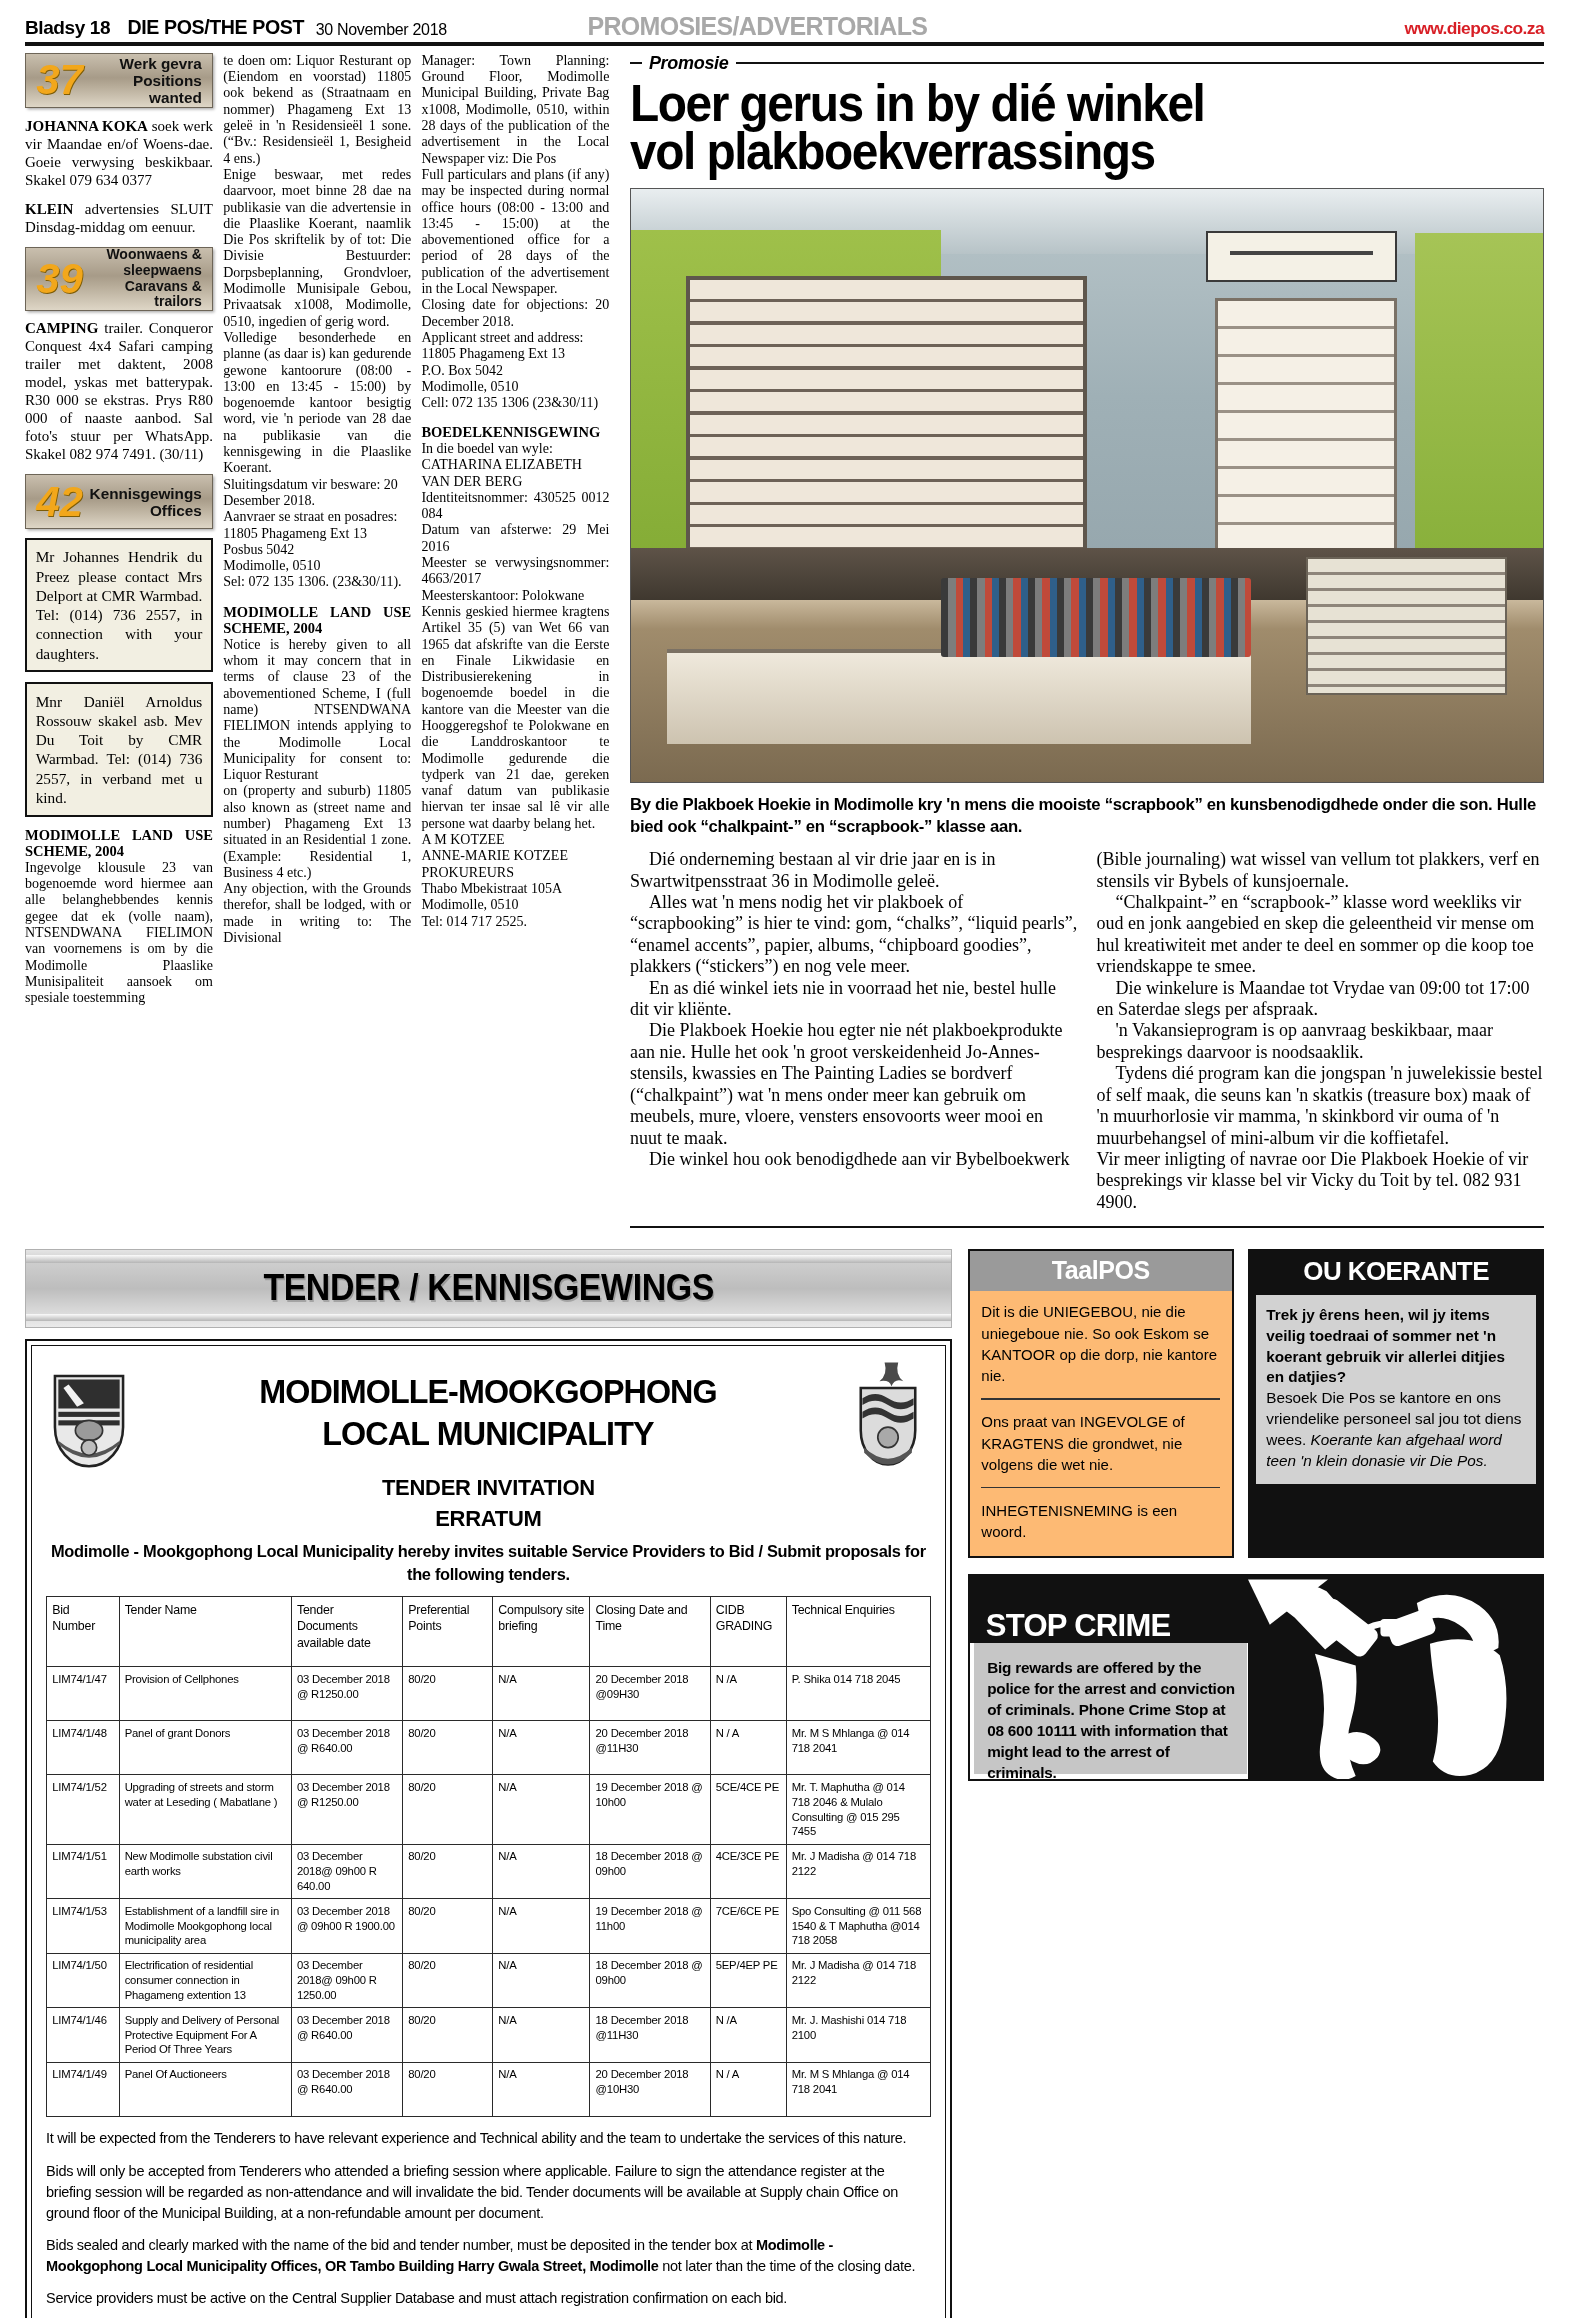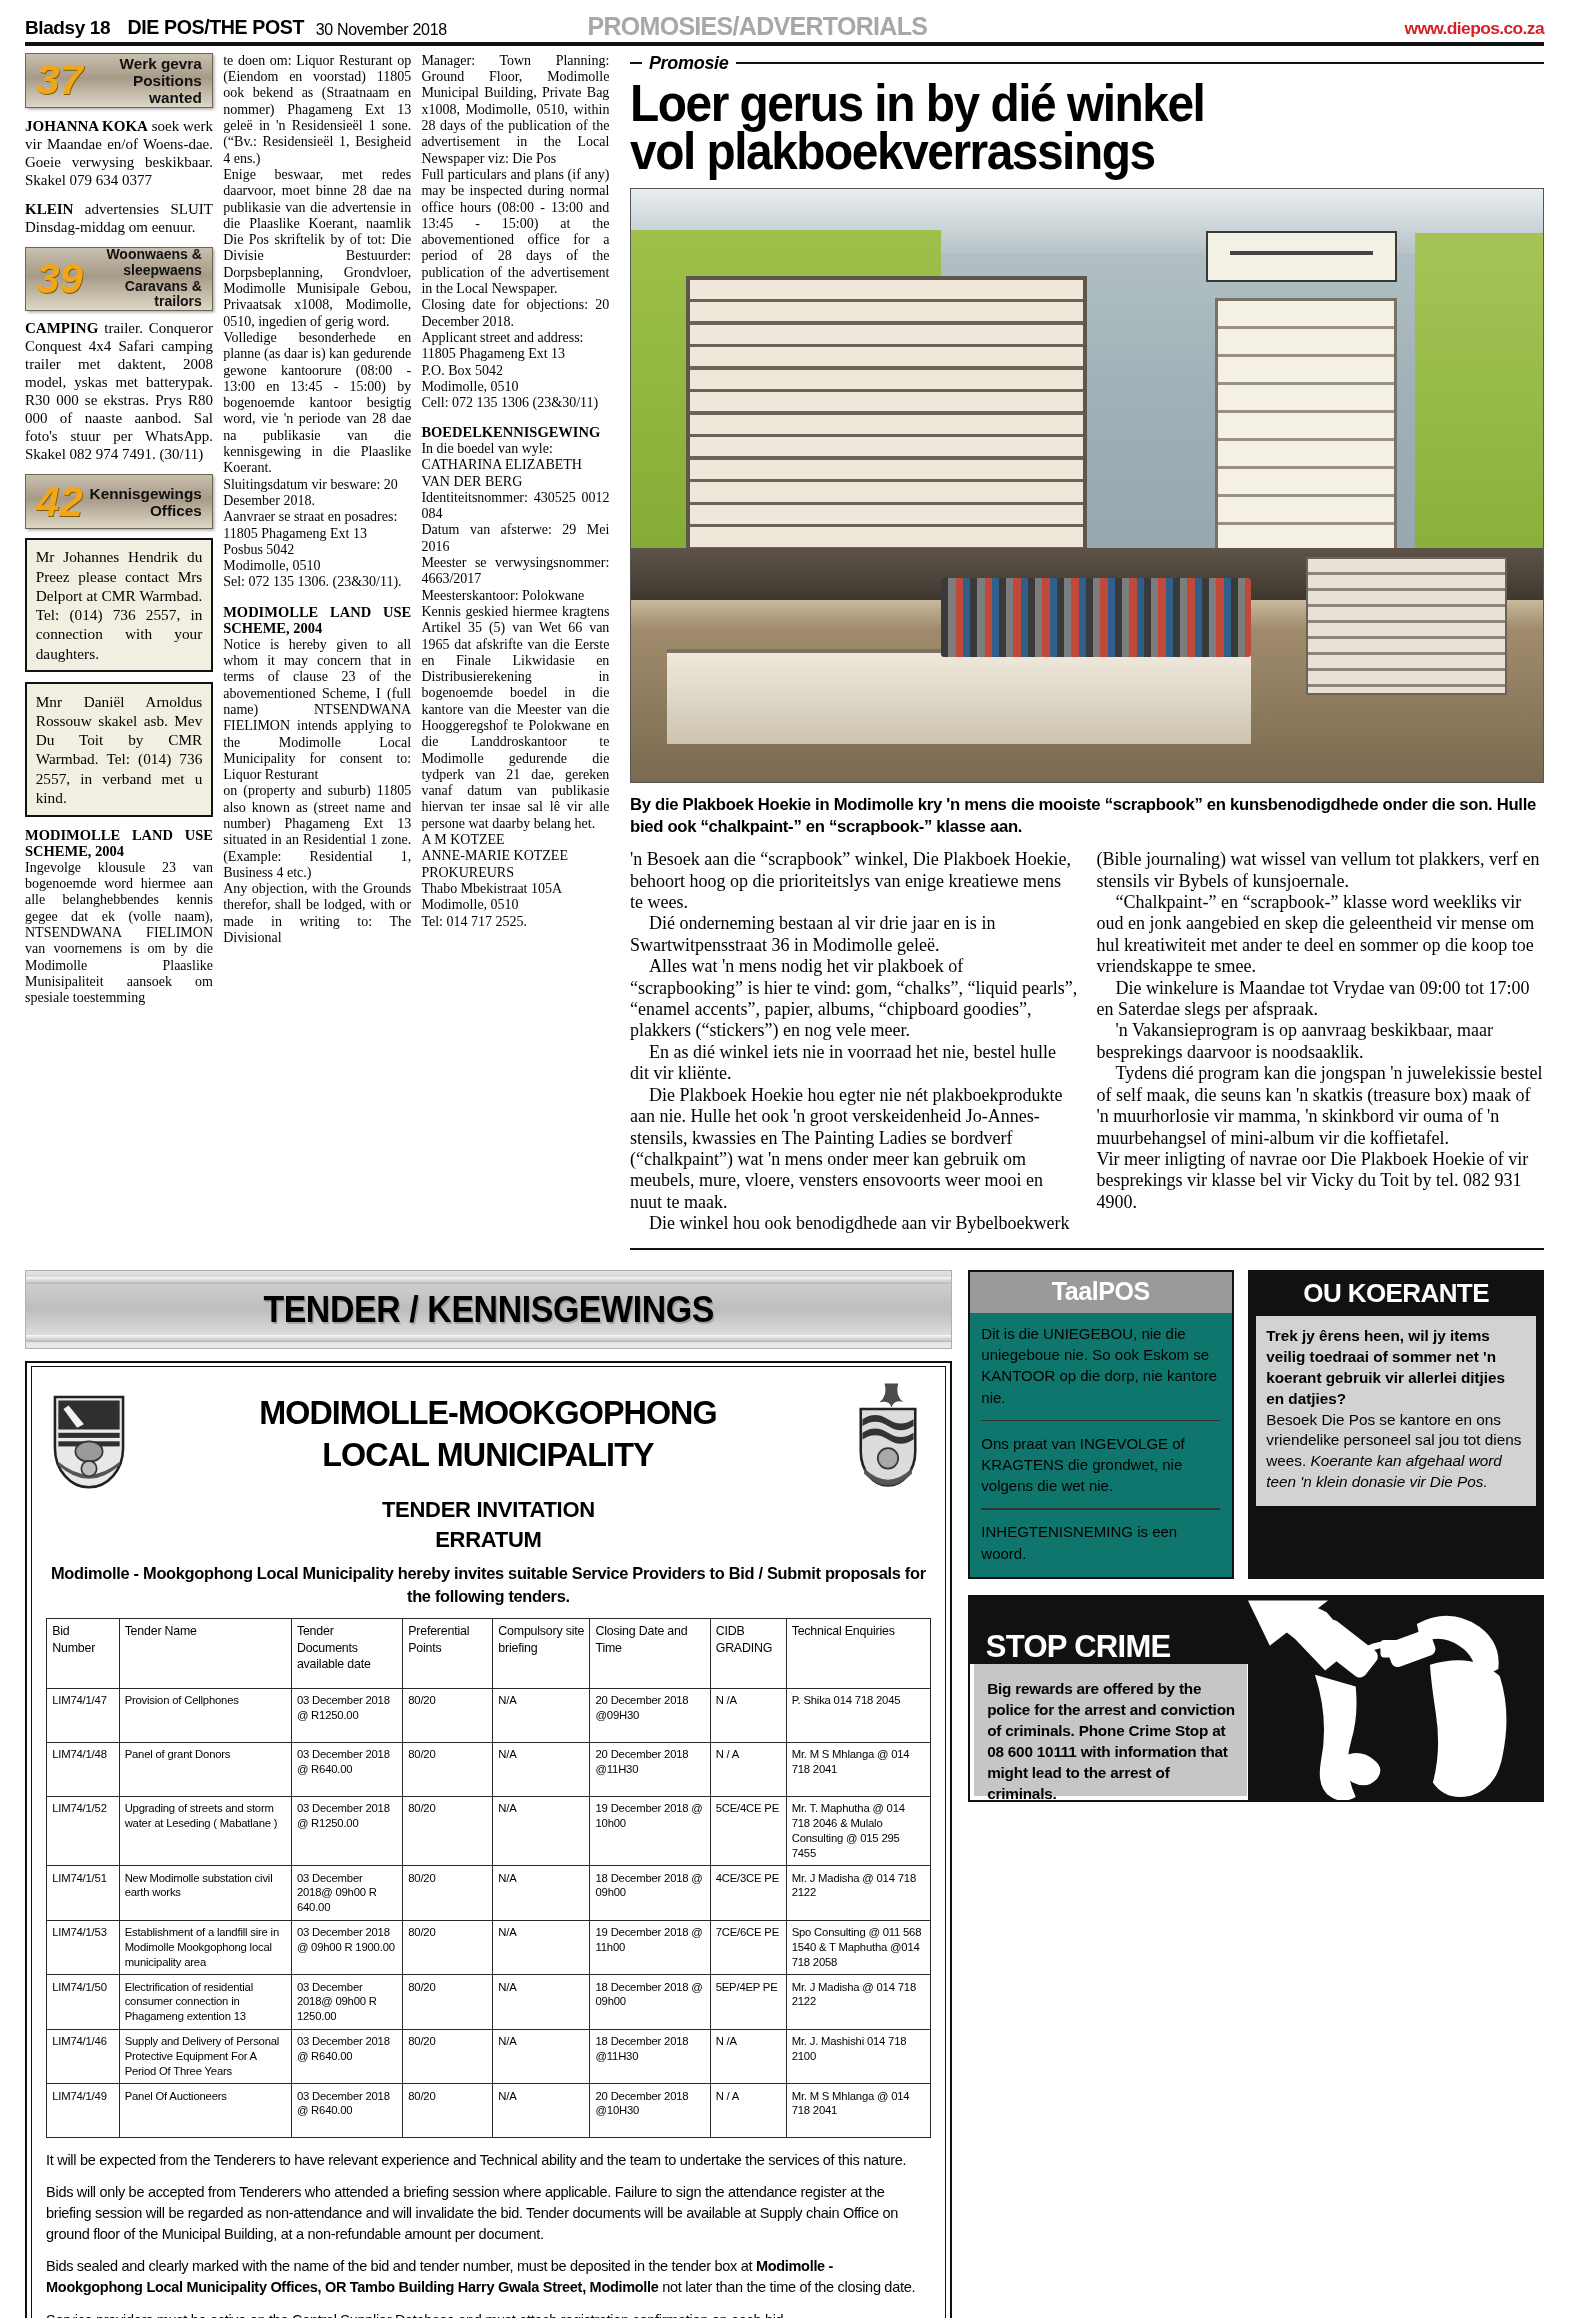--- a/index.html
+++ b/index.html
@@ -178,21 +178,21 @@
   .c3 { width: 10.2%; } .c4 { width: 11.0%; } .c5 { width: 13.6%; }
   .c6 { width: 8.6%; } .c7 { width: 16.3%; }
 
   .tp { font-family:"Liberation Sans", sans-serif; font-size: 14.5px; line-height: 1.44;
         margin-top: 11.6px; letter-spacing: -0.3px; }
   .tp b { font-weight: bold; }
 
   
   .rail { width: 582px; }
   .rail-row { display: flex; gap: 14.5px; }
-  .taalpos { width: 266px; border: 2.2px solid #111; background: #0f766e; }
+  .taalpos { width: 266px; border: 2.2px solid #111; background: #fdba74; }
   .taalpos-hd {
     background: #9a9a9a; text-align:center; padding: 5.1px 0 6.5px;
     font-family:"Liberation Sans", sans-serif; font-weight:bold; font-size: 25px; color:#fff;
     letter-spacing:-0.4px;
   }
   .taalpos-body { padding: 10.2px 11.6px 13px; font-family:"Liberation Sans", sans-serif; font-size: 15px; line-height: 1.42; }
   .taalpos-body p { margin: 0; }
   .tp-sep { height:1.5px; background:#333; margin: 11.6px 0; }
 
   .koerante { flex: 1; border: 2.2px solid #111; background: #111; }
@@ -345,21 +345,20 @@
         <div class="ph-counter"></div>
         <div class="ph-desk"></div>
         <div class="ph-items"></div>
         <div class="ph-rack"></div>
       </div>
 
       <div class="caption">By die Plakboek Hoekie in Modimolle kry 'n mens die mooiste “scrapbook” en kunsbenodigdhede onder die son. Hulle bied ook “chalkpaint-” en “scrapbook-” klasse aan.</div>
 
       <div class="art-cols">
         <div class="art-col">
-          <p class="noind">'n Besoek aan die “scrapbook” winkel, Die Plakboek Hoekie, behoort hoog op die prioriteitslys van enige kreatiewe mens te wees.</p>
           <p>Dié onderneming bestaan al vir drie jaar en is in Swartwitpensstraat 36 in Modimolle geleë.</p>
           <p>Alles wat 'n mens nodig het vir plakboek of “scrapbooking” is hier te vind: gom, “chalks”, “liquid pearls”, “enamel accents”, papier, albums, “chipboard goodies”, plakkers (“stickers”) en nog vele meer.</p>
           <p>En as dié winkel iets nie in voorraad het nie, bestel hulle dit vir kliënte.</p>
           <p>Die Plakboek Hoekie hou egter nie nét plakboekprodukte aan nie. Hulle het ook 'n groot verskeidenheid Jo-Annes-stensils, kwassies en The Painting Ladies se bordverf (“chalkpaint”) wat 'n mens onder meer kan gebruik om meubels, mure, vloere, vensters ensovoorts weer mooi en nuut te maak.</p>
           <p>Die winkel hou ook benodigdhede aan vir Bybelboekwerk</p>
         </div>
         <div class="art-col">
           <p class="noind">(Bible journaling) wat wissel van vellum tot plakkers, verf en stensils vir Bybels of kunsjoernale.</p>
           <p>“Chalkpaint-” en “scrapbook-” klasse word weekliks vir oud en jonk aangebied en skep die geleentheid vir mense om hul kreatiwiteit met ander te deel en sommer op die koop toe vriendskappe te smee.</p>
           <p>Die winkelure is Maandae tot Vrydae van 09:00 tot 17:00 en Saterdae slegs per afspraak.</p>

